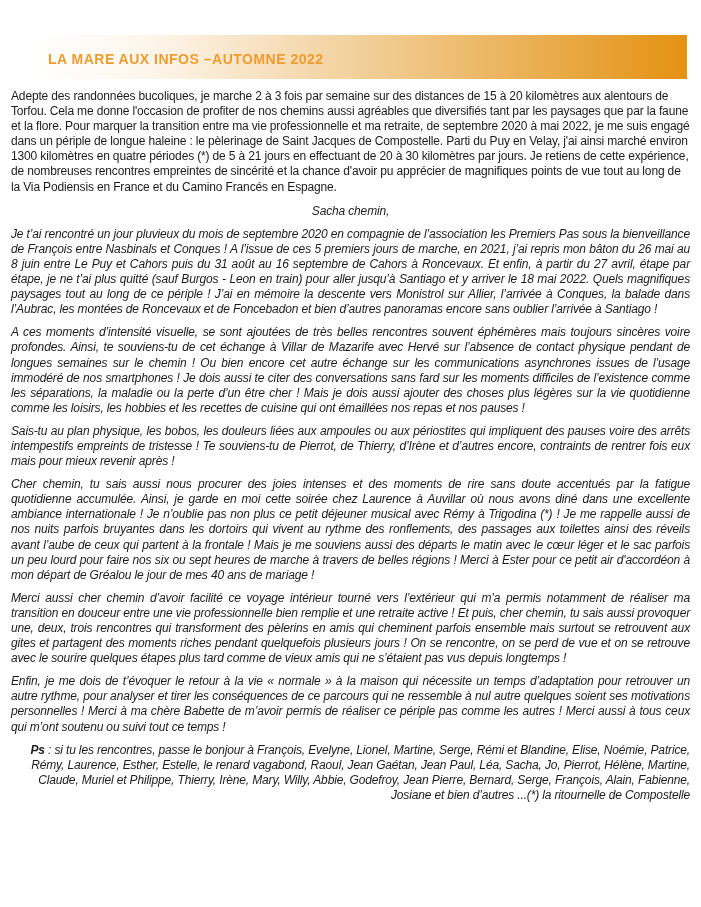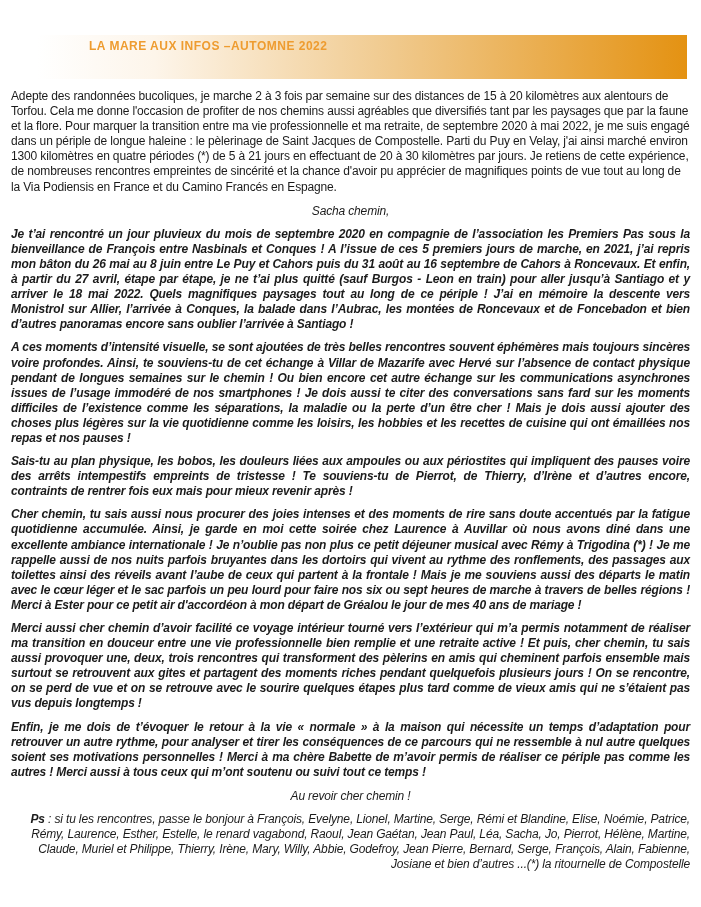--- a/index.html
+++ b/index.html
@@ -14,27 +14,26 @@
   }
   .banner {
     margin: 35px 14px 0 37px;
     height: 44px;
     background: linear-gradient(to right, #ffffff 0%, #fdf5ea 18%, #f0c98c 55%, #e49212 100%);
     position: relative;
   }
   .banner-text {
     position: absolute;
     left: 11px;
-    top: 4px;
-    font-size: 12px;
+    top: 16px;
+    font-size: 14px;
     font-weight: 700;
     letter-spacing: 0.5px;
     color: #ee9c30;
     white-space: nowrap;
-    margin-left: 41px;
   }
   h1.title {
     margin: 12px 11px 0 11px;
     font-size: 17.5px;
     font-weight: 400;
     color: #42a56f;
     letter-spacing: 0;
   }
   h1.title .byline {
     font-size: 13.5px;
@@ -53,21 +52,20 @@
   }
   .salutation, .closing {
     margin-top: 9px !important;
     text-align: center;
     font-style: italic;
   }
   .letter-par {
     margin-top: 8px !important;
     text-align: justify;
     font-style: italic;
-    font-weight: bold;
   }
   .ps {
     margin-top: 8px !important;
     text-align: right;
     font-style: italic;
   }
   .ps .ps-label { font-weight: 700; }
 </style>
 </head>
 <body>
@@ -90,18 +88,17 @@
     <p class="letter-par">A ces moments d’intensité visuelle, se sont ajoutées de très belles rencontres souvent éphémères mais toujours sincères voire profondes. Ainsi, te souviens-tu de cet échange à Villar de Mazarife avec Hervé sur l’absence de contact physique pendant de longues semaines sur le chemin ! Ou bien encore cet autre échange sur les communications asynchrones issues de l’usage immodéré de nos smartphones ! Je dois aussi te citer des conversations sans fard sur les moments difficiles de l’existence comme les séparations, la maladie ou la perte d’un être cher ! Mais je dois aussi ajouter des choses plus légères sur la vie quotidienne comme les loisirs, les hobbies et les recettes de cuisine qui ont émaillées nos repas et nos pauses !</p>
 
     <p class="letter-par">Sais-tu au plan physique, les bobos, les douleurs liées aux ampoules ou aux périostites qui impliquent des pauses voire des arrêts intempestifs empreints de tristesse ! Te souviens-tu de Pierrot, de Thierry, d’Irène et d’autres encore, contraints de rentrer fois eux mais pour mieux revenir après !</p>
 
     <p class="letter-par">Cher chemin, tu sais aussi nous procurer des joies intenses et des moments de rire sans doute accentués par la fatigue quotidienne accumulée. Ainsi, je garde en moi cette soirée chez Laurence à Auvillar où nous avons diné dans une excellente ambiance internationale ! Je n’oublie pas non plus ce petit déjeuner musical avec Rémy à Trigodina  (*) ! Je me rappelle aussi de nos nuits parfois bruyantes dans les dortoirs qui vivent au rythme des ronflements, des passages aux toilettes ainsi des réveils avant l’aube de ceux qui partent à la frontale ! Mais je me souviens aussi des départs le matin avec le cœur léger et le sac parfois un peu lourd pour faire nos six ou sept heures de marche à travers de belles régions ! Merci à Ester pour ce petit air d'accordéon à mon départ de Gréalou le jour de mes 40 ans de mariage !</p>
 
     <p class="letter-par">Merci aussi cher chemin d’avoir facilité ce voyage intérieur tourné vers l’extérieur qui m’a permis notamment de réaliser ma transition en douceur entre une vie professionnelle bien remplie et une retraite active ! Et puis, cher chemin, tu sais aussi provoquer une, deux, trois rencontres qui transforment des pèlerins en amis qui cheminent parfois ensemble mais surtout se retrouvent aux gites et partagent des moments riches pendant quelquefois plusieurs jours ! On se rencontre, on se perd de vue et on se retrouve avec le sourire quelques étapes plus tard comme de vieux amis qui ne s’étaient pas vus depuis longtemps !</p>
 
     <p class="letter-par">Enfin, je me dois de t’évoquer le retour à la vie « normale » à la maison qui nécessite un temps d’adaptation pour retrouver un autre rythme, pour analyser et tirer les conséquences de ce parcours qui ne ressemble à nul autre quelques soient ses motivations personnelles ! Merci à ma chère Babette de m’avoir permis de réaliser ce périple pas comme les autres ! Merci aussi à tous ceux qui m’ont soutenu ou suivi tout ce temps !</p>
 
-    <p class="closing">Au revoir cher chemin !</p>
 
     <p class="ps"><span class="ps-label">Ps</span><span> : si tu les rencontres, passe le bonjour à François, Evelyne, Lionel, Martine, Serge, Rémi et Blandine, Elise, Noémie, Patrice, Rémy, Laurence, Esther, Estelle, le renard vagabond, Raoul, Jean Gaétan, Jean Paul, Léa, Sacha, Jo, Pierrot, Hélène, Martine, Claude, Muriel et Philippe, Thierry, Irène, Mary, Willy, Abbie, Godefroy, Jean Pierre, Bernard, Serge, François, Alain, Fabienne, Josiane et bien d’autres ...(*) la ritournelle de Compostelle</span></p>
 
   </div>
 </div>
 
 </body></html>

